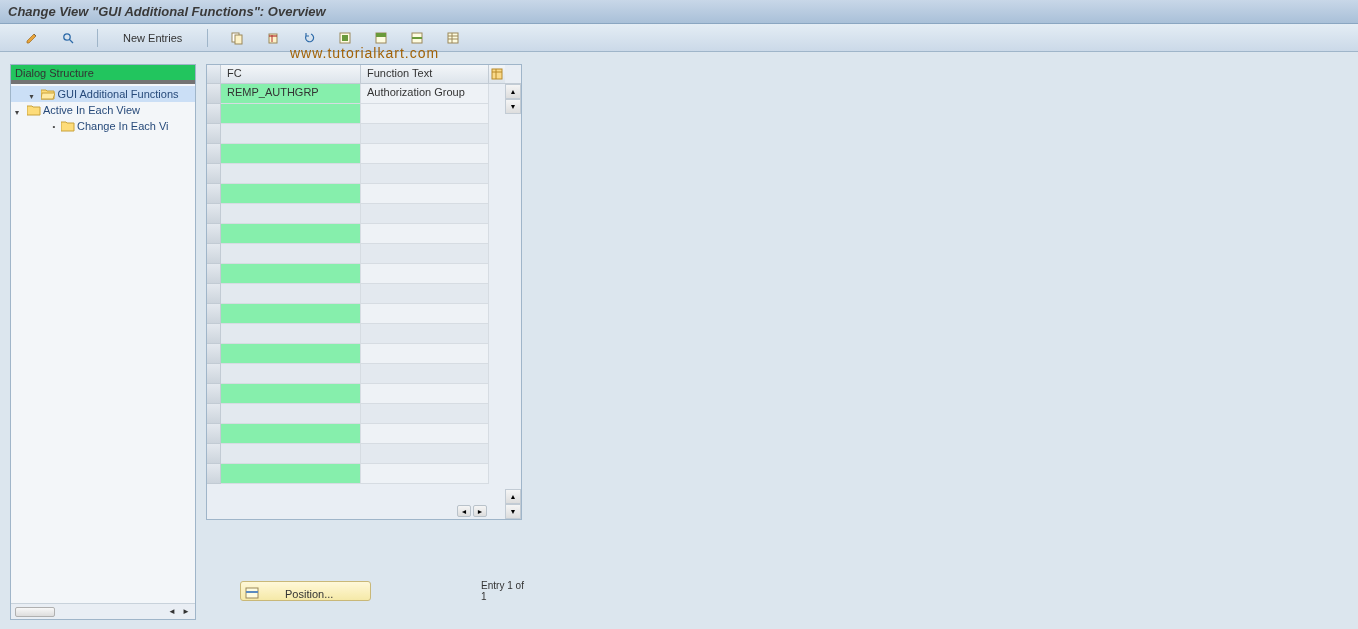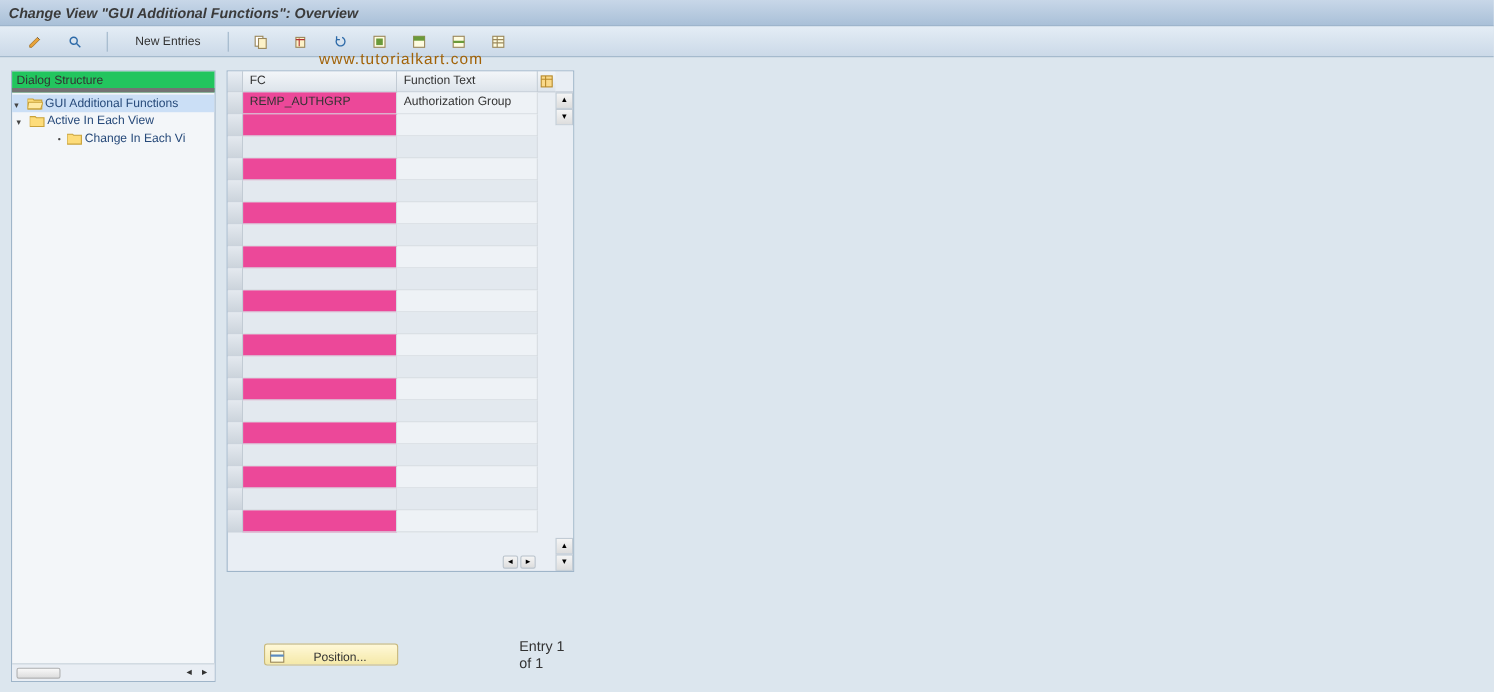--- a/index.html
+++ b/index.html
@@ -104,20 +104,21 @@
     }
     .tree-row {
       display: flex;
       align-items: center;
       height: 16px;
       white-space: nowrap;
       cursor: pointer;
     }
     .tree-row.selected {
       background: #cbdff6;
+      justify-content: center;
     }
     .tree-toggle {
       width: 10px;
       height: 10px;
       margin-right: 2px;
       display: inline-block;
       position: relative;
     }
     .tree-toggle::before {
       content: '▾';
@@ -234,21 +235,21 @@
       font-size: 11px;
       color: #333;
       padding: 2px 6px;
       border-bottom: 1px solid #d6dce2;
       border-right: 1px solid #d6dce2;
       background: #eef2f6;
       overflow: hidden;
       white-space: nowrap;
     }
     .gd-cell.input-like {
-      background: #ec4899;
+      background: #86efac;
     }
     .grid-row.alt .gd-cell {
       background: #e3e9ef;
     }
     .vscroll {
       width: 16px;
       display: flex;
       flex-direction: column;
       background: #e9eef4;
     }
@@ -305,21 +306,21 @@
       cursor: pointer;
       font-size: 11px;
       color: #333;
       gap: 26px;
     }
     .position-btn .picon {
       width: 14px;
       height: 14px;
     }
     .entry-text {
-      font-size: 13px;
+      font-size: 10px;
       color: #333;
     }
   </style>
 </head>
 <body>
 
 <div class="title-bar">
   <span>Change View "GUI Additional Functions": Overview</span>
 </div>
 

